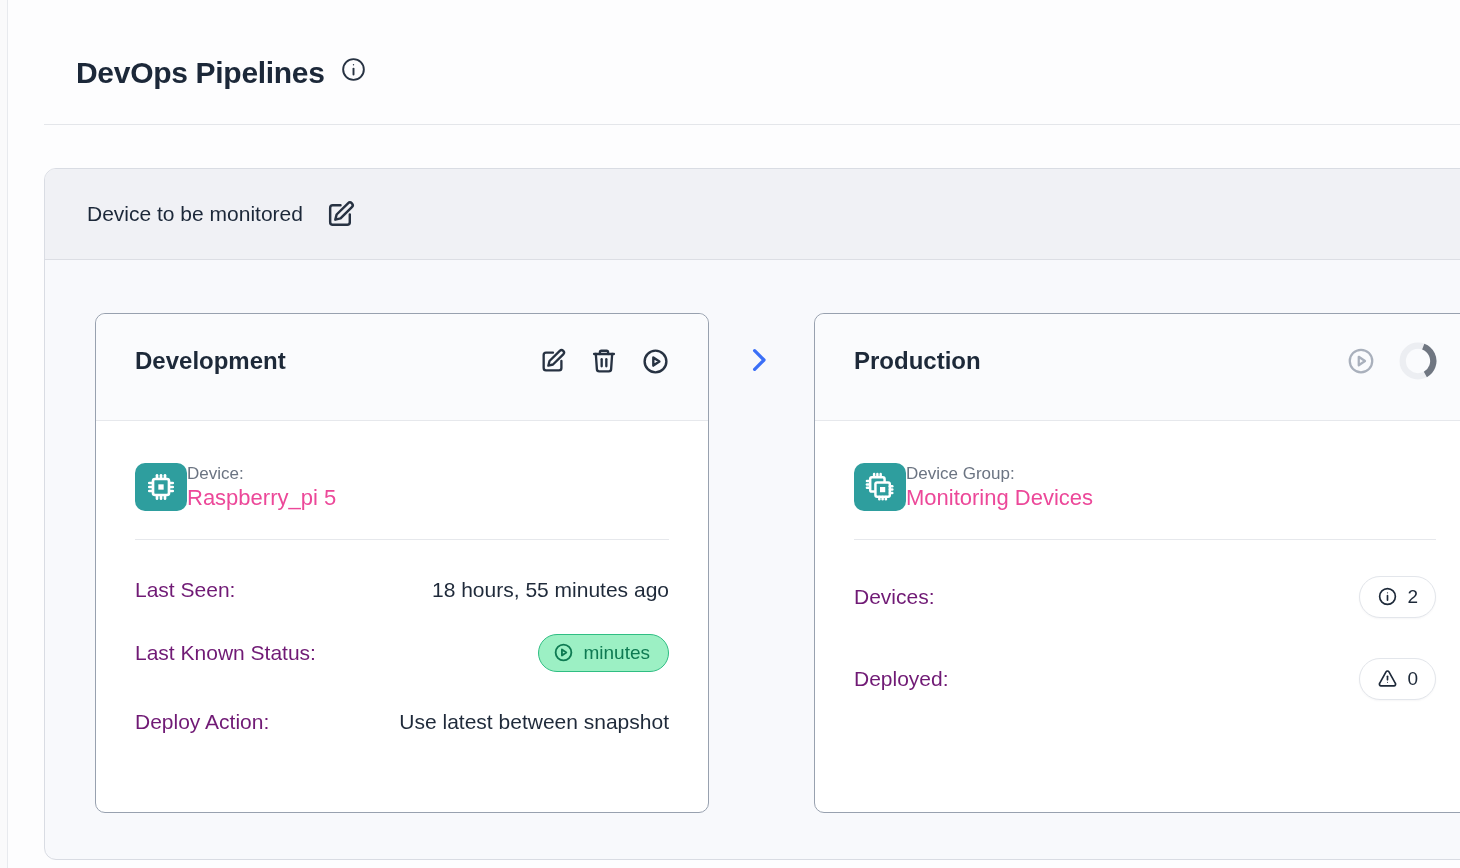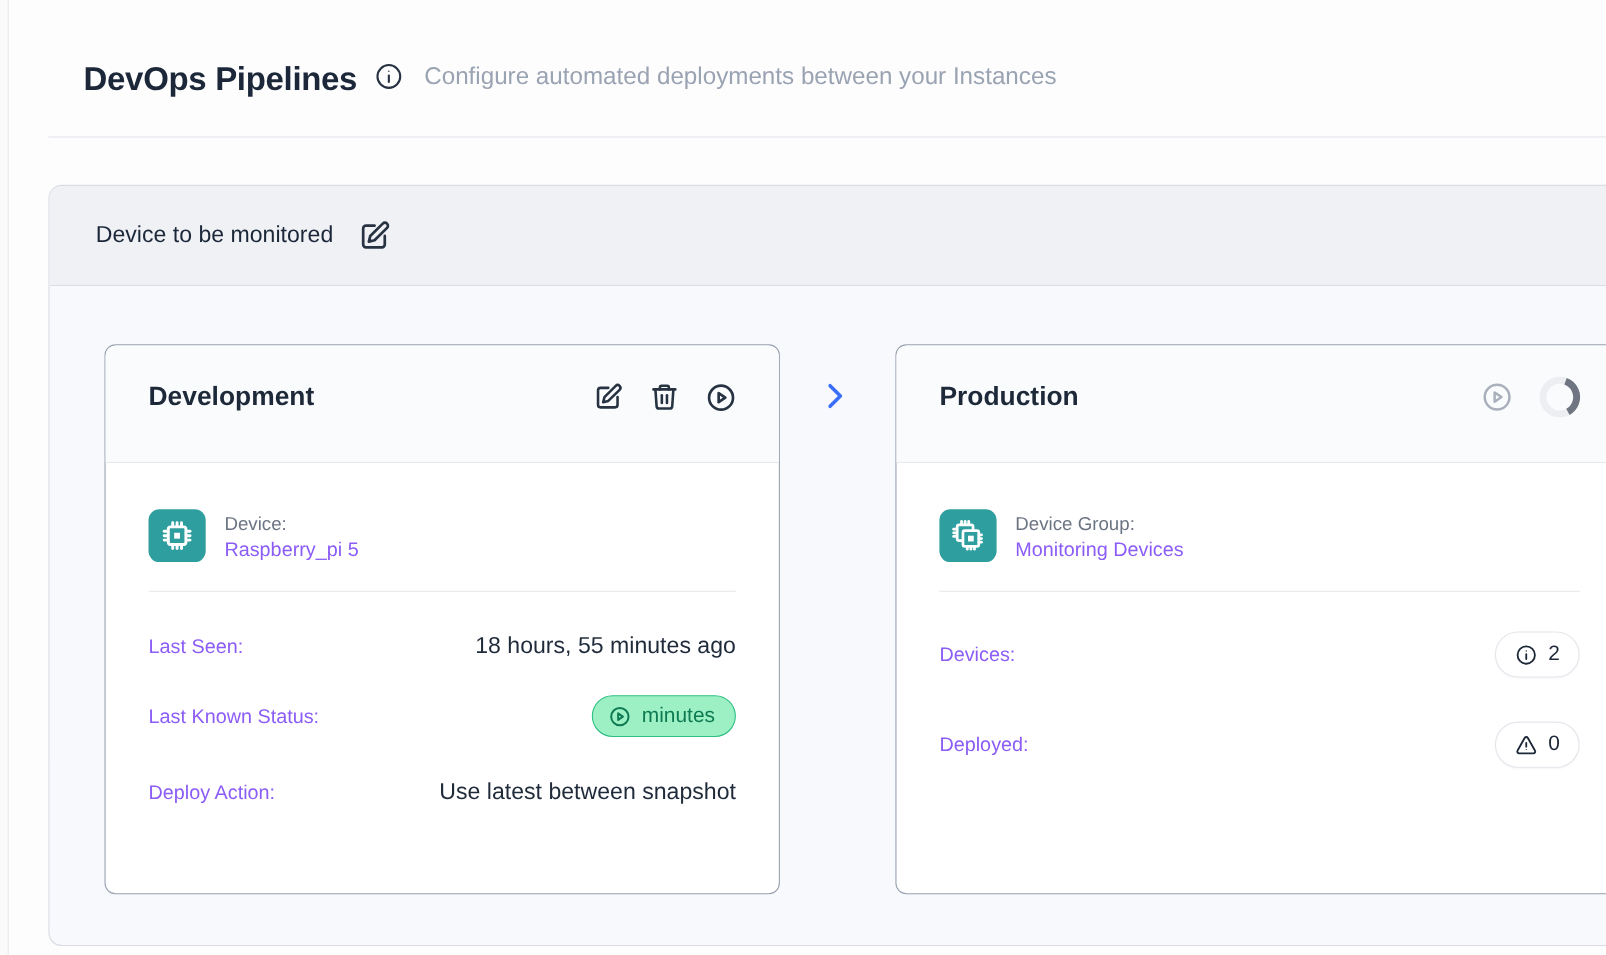--- a/index.html
+++ b/index.html
@@ -56,33 +56,33 @@
   .card-prod { width: 662px; }
   .card-header {
     height: 107px; display: flex; align-items: center; justify-content: space-between;
     padding: 0 38px 12px 39px; border-bottom: 1px solid #e6e8ec;
     background: #fafbfd; border-radius: 10px 10px 0 0;
   }
   .card-title { font-size: 24px; font-weight: 600; color: #1d2939; }
   .card-actions { display: flex; align-items: center; gap: 23px; }
   .card-actions .disabled { color: #a9b0bc; cursor: default; }
   .card-body { padding: 42px 39px 0 39px; }
-  .entity-row { display: flex; align-items: flex-end; gap: 17px; }
+  .entity-row { display: flex; align-items: flex-start; }
   .entity-icon {
     width: 52px; height: 48px; border-radius: 10px; background: #2e9e9e;
     display: flex; align-items: center; justify-content: center; flex-shrink: 0;
   }
   .entity-label { font-size: 17px; color: #6b7482; line-height: 1.25; }
-  .entity-name { font-size: 18px; color: #8b5cf6; line-height: 1.3; }
+  .entity-name { font-size: 22px; color: #ec4899; line-height: 1.3; }
   .body-divider { border-top: 1px solid #e6e8ec; margin-top: 26px; }
   .info-row {
     display: flex; align-items: center; justify-content: space-between;
     margin-top: 36px; min-height: 28px;
   }
-  .info-label { font-size: 18px; color: #8b5cf6; }
+  .info-label { font-size: 21px; color: #701a75; }
   .info-value { font-size: 21px; color: #1f2a3a; text-align: right; }
   
   .status-badge {
     display: inline-flex; align-items: center; gap: 9px;
     background: #9cf0c4; border: 1.5px solid #2fbe83; border-radius: 999px;
     padding: 7px 18px 7px 14px; color: #0e7a52; font-size: 19px;
   }
   .info-row.badge-row { margin-top: 30px; align-items: center; }
   
   .count-pill {
@@ -107,21 +107,20 @@
 
 <div class="page-header">
   <span class="page-title">DevOps Pipelines</span>
   <span class="title-info">
     <svg width="27" height="27" viewBox="0 0 24 24" fill="none" stroke="currentColor" stroke-width="1.7" stroke-linecap="round">
       <circle cx="12" cy="12" r="9.2"></circle>
       <line x1="12" y1="11.2" x2="12" y2="16.4"></line>
       <circle cx="12" cy="7.8" r="0.6" fill="currentColor" stroke="none"></circle>
     </svg>
   </span>
-  <span class="page-subtitle">Configure automated deployments between your Instances</span>
 </div>
 <div class="header-rule"></div>
 
 <div class="panel">
   <div class="panel-header">
     <span class="panel-title">Device to be monitored</span>
     <button class="icon-btn">
       <svg width="31" height="31" viewBox="0 0 24 24" fill="none" stroke="currentColor" stroke-width="1.9" stroke-linecap="round" stroke-linejoin="round">
         <path d="M12 4.8H6a2 2 0 0 0-2 2V18a2 2 0 0 0 2 2h11.2a2 2 0 0 0 2-2v-6"></path>
         <path d="M17.8 3.3a2.1 2.1 0 0 1 3 3L12 15l-4 1 1-4 8.8-8.7z"></path>

